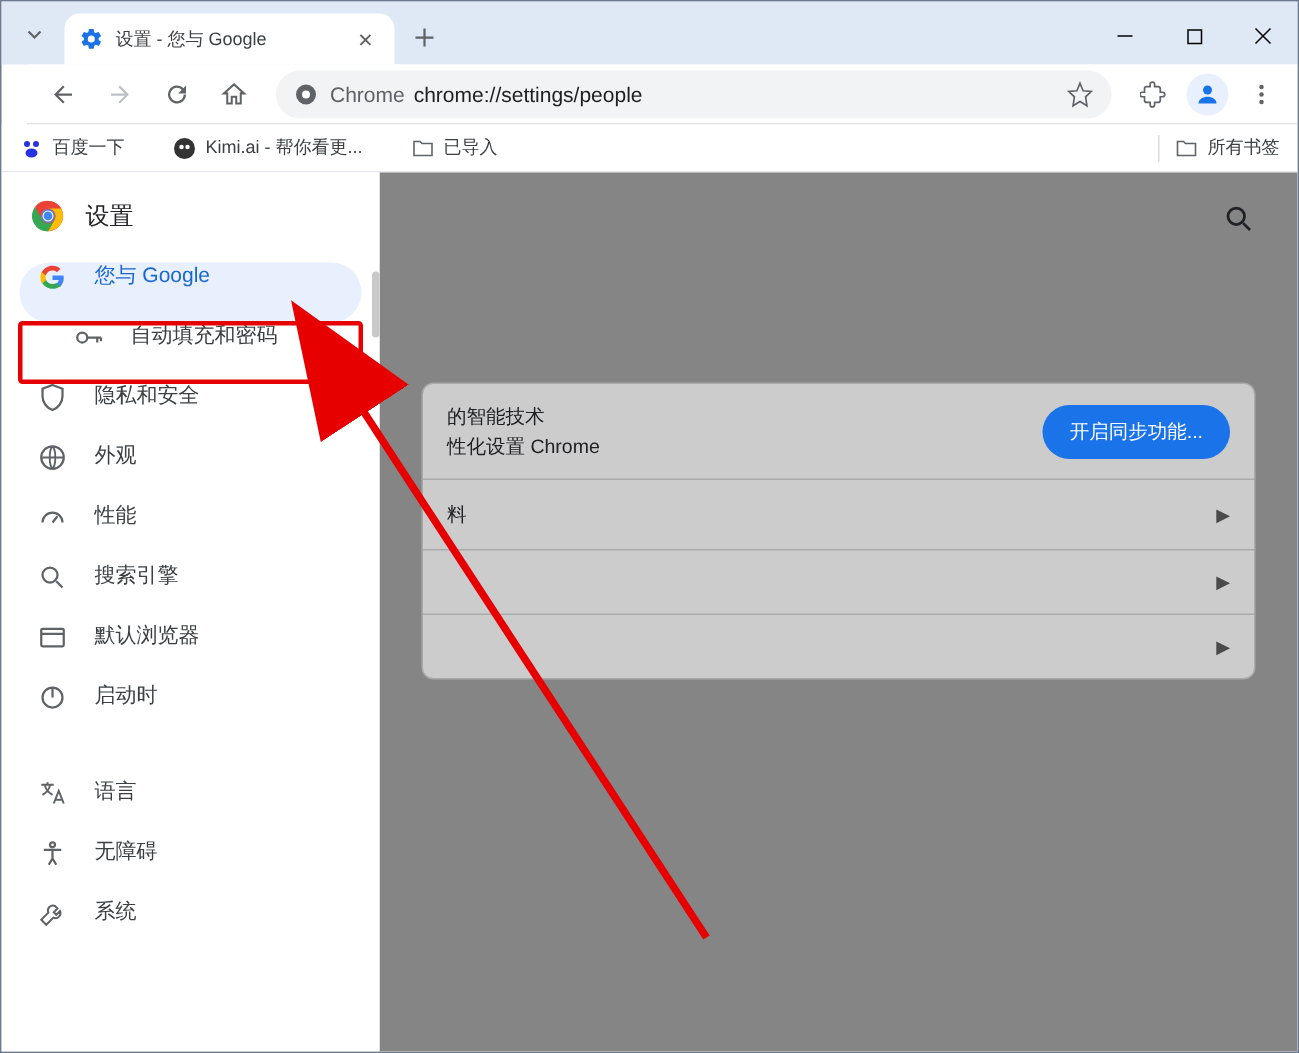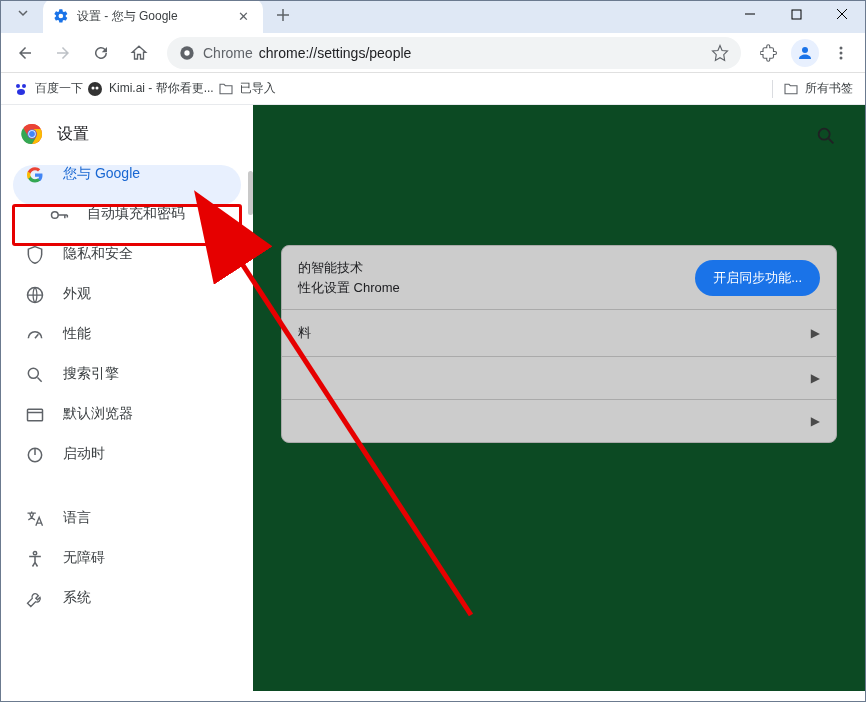--- a/index.html
+++ b/index.html
@@ -1,41 +1,41 @@
 <!DOCTYPE html>
 <html><head>
 <meta charset="utf-8">
 <style>
 * { margin: 0; padding: 0; box-sizing: border-box; font-family: "Segoe UI", Arial, sans-serif; }
 body { width: 866px; height: 702px; background: #fff; position: relative; overflow: hidden; border: 1px solid #6b7a8f; }
 
 
-.titlebar { height: 32px; background: #dfe8f5; display: flex; align-items: flex-end; padding-left: 8px; }
+.titlebar { height: 42px; background: #dfe8f5; display: flex; align-items: flex-end; padding-left: 8px; }
 .tab-dropdown { width: 28px; height: 28px; display: flex; align-items: center; justify-content: center; color: #444; margin-right: 6px; margin-bottom: 6px; cursor: pointer; }
 .tab { background: #fff; border-radius: 10px 10px 0 0; height: 34px; display: flex; align-items: center; padding: 0 10px; gap: 8px; width: 220px; position: relative; }
 .tab-favicon { width: 16px; height: 16px; color: #1a73e8; }
 .tab-title { font-size: 12px; color: #3c4043; white-space: nowrap; overflow: hidden; text-overflow: ellipsis; flex: 1; }
 .tab-close { font-size: 13px; color: #5f6368; cursor: pointer; padding: 2px 4px; }
 .new-tab { width: 28px; height: 28px; display: flex; align-items: center; justify-content: center; color: #5f6368; cursor: pointer; margin-left: 6px; margin-bottom: 4px; }
 .win-controls { margin-left: auto; display: flex; }
 .win-btn { width: 46px; height: 38px; display: flex; align-items: center; justify-content: center; color: #202124; cursor: pointer; }
 
 
-.toolbar { height: 40px; background: #fff; display: flex; align-items: center; padding: 0 8px; gap: 6px; border-bottom: 1px solid #e0e0e0; }
+.toolbar { height: 40px; background: #fff; display: flex; align-items: center; padding: 0 8px; gap: 6px; border-bottom: 1px solid #e0e0e0; margin-left: 17px; }
 .tool-btn { width: 32px; height: 32px; border-radius: 50%; display: flex; align-items: center; justify-content: center; color: #5f6368; cursor: pointer; }
 .tool-btn.disabled { color: #bdc1c6; }
 .omnibox { flex: 1; height: 32px; background: #f1f3f4; border-radius: 16px; display: flex; align-items: center; padding: 0 12px; gap: 8px; margin: 0 6px; }
 .omnibox-icon { width: 16px; height: 16px; }
 .omnibox-text { font-size: 14px; color: #202124; }
 .omnibox-text .chrome-label { color: #5f6368; margin-right: 6px; }
 .omnibox-star { margin-left: auto; color: #5f6368; cursor: pointer; }
 .avatar-btn { width: 28px; height: 28px; border-radius: 50%; background: #e8f0fe; display: flex; align-items: center; justify-content: center; cursor: pointer; }
 
 
-.bookmarks { height: 32px; background: #fff; display: flex; align-items: center; padding: 0 12px; gap: 4px; border-bottom: 1px solid #e8eaed; font-size: 12px; color: #3c4043; }
+.bookmarks { height: 32px; background: #fff; display: flex; align-items: center; padding: 0 12px; gap: 32px; border-bottom: 1px solid #e8eaed; font-size: 12px; color: #3c4043; }
 .bookmark { display: flex; align-items: center; gap: 6px; cursor: pointer; }
 .bookmark-icon { width: 16px; height: 16px; }
 .bookmarks-right { margin-left: auto; display: flex; align-items: center; gap: 10px; text-align: center; }
 .bm-sep { width: 1px; height: 18px; background: #dadce0; }
 
 
 .content { position: relative; height: calc(100% - 114px); display: flex; }
 
 
 .sidebar { width: 252px; background: #fff; display: flex; flex-direction: column; z-index: 10; position: relative; }
@@ -45,21 +45,21 @@
 .sidebar-title { font-size: 16px; color: #202124; }
 .sidebar-items { padding: 6px 12px 0 12px; overflow: hidden; }
 .sidebar-item { display: flex; gap: 18px; height: 40px; padding: 0 12px; border-radius: 20px; font-size: 14px; color: #3c4043; cursor: pointer; position: relative; }
 .sidebar-item.active { background: #e8f0fe; color: #1967d2; }
 .sidebar-item.active .sb-icon { color: #1967d2; }
 .sidebar-item.highlighted { outline: 3px solid #e60000; outline-offset: -2px; border-radius: 2px; padding-left: 36px; }
 .sb-icon { width: 20px; height: 20px; color: #5f6368; display: flex; align-items: center; justify-content: center; }
 .sidebar-gap { height: 24px; }
 
 
-.main { flex: 1; background: #15803d; position: relative; }
+.main { flex: 1; background: #e5e5e5; position: relative; }
 .main::before { content: ""; position: absolute; inset: 0; background: rgba(0,0,0,0.42); }
 .main-inner { position: relative; padding: 20px 28px; }
 .search-icon-main { position: absolute; right: 28px; top: 20px; color: #202124; cursor: pointer; }
 
 .card { background: #ccc; border: 1px solid #aaa; border-radius: 8px; margin-top: 120px; overflow: hidden; }
 .card-head { display: flex; align-items: center; padding: 12px 16px; gap: 12px; }
 .card-head-text { font-size: 13px; color: #202124; line-height: 1.5; }
 .sync-btn { margin-left: auto; background: #1a73e8; color: #fff; border: none; border-radius: 18px; padding: 9px 18px; font-size: 13px; cursor: pointer; white-space: nowrap; }
 .card-row { display: flex; align-items: center; justify-content: space-between; padding: 14px 16px; border-top: 1px solid #aaa; font-size: 13px; color: #202124; cursor: pointer; }
 .row-arrow { color: #4a4a4a; font-size: 12px; }

